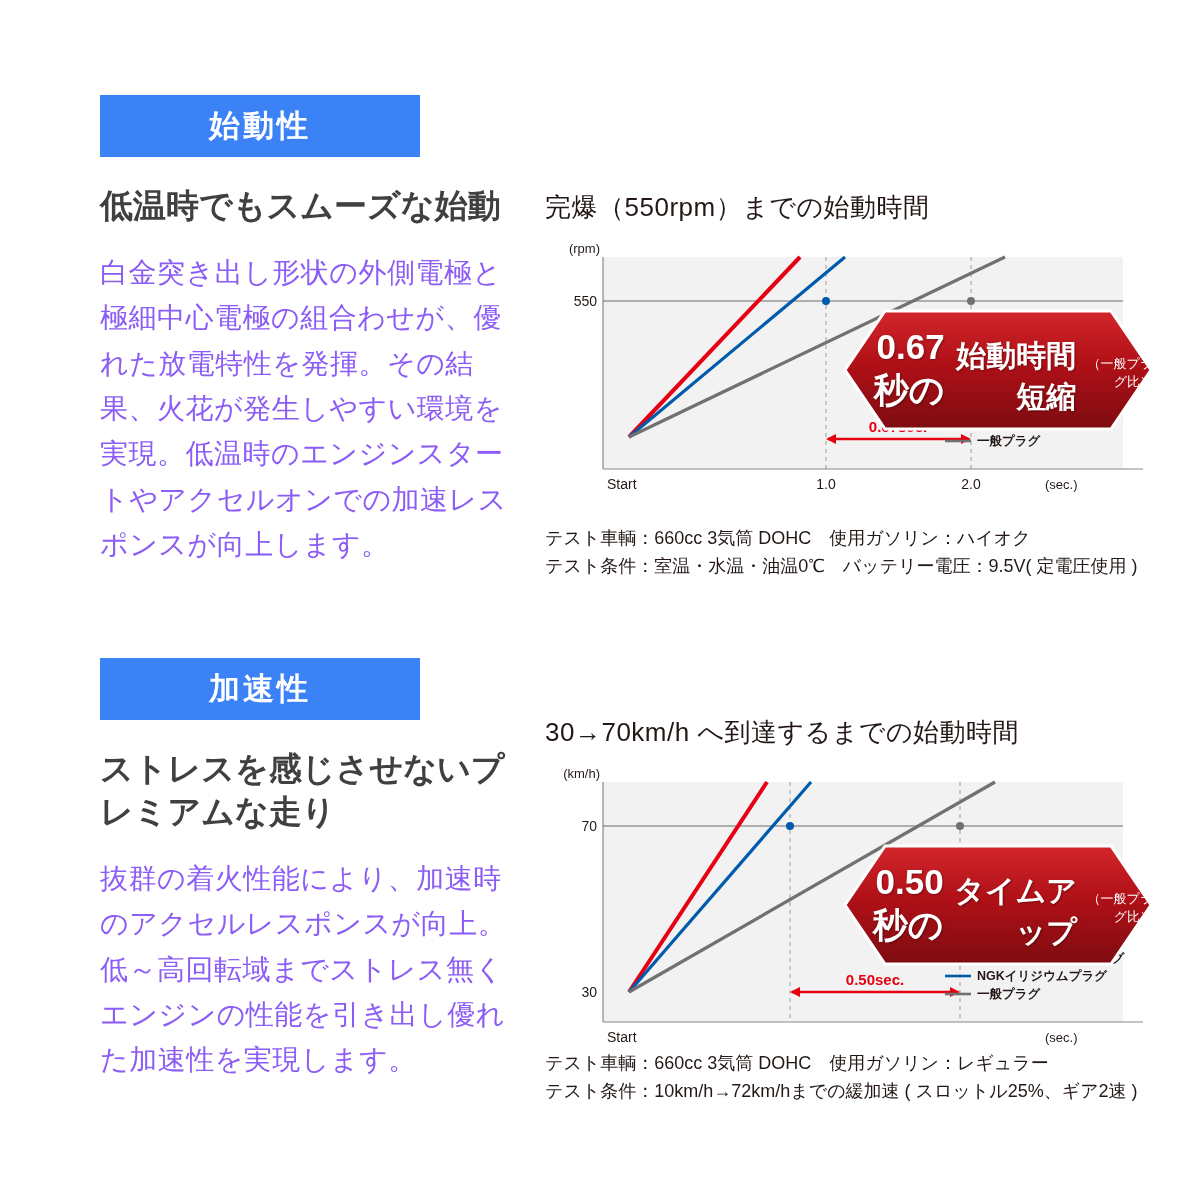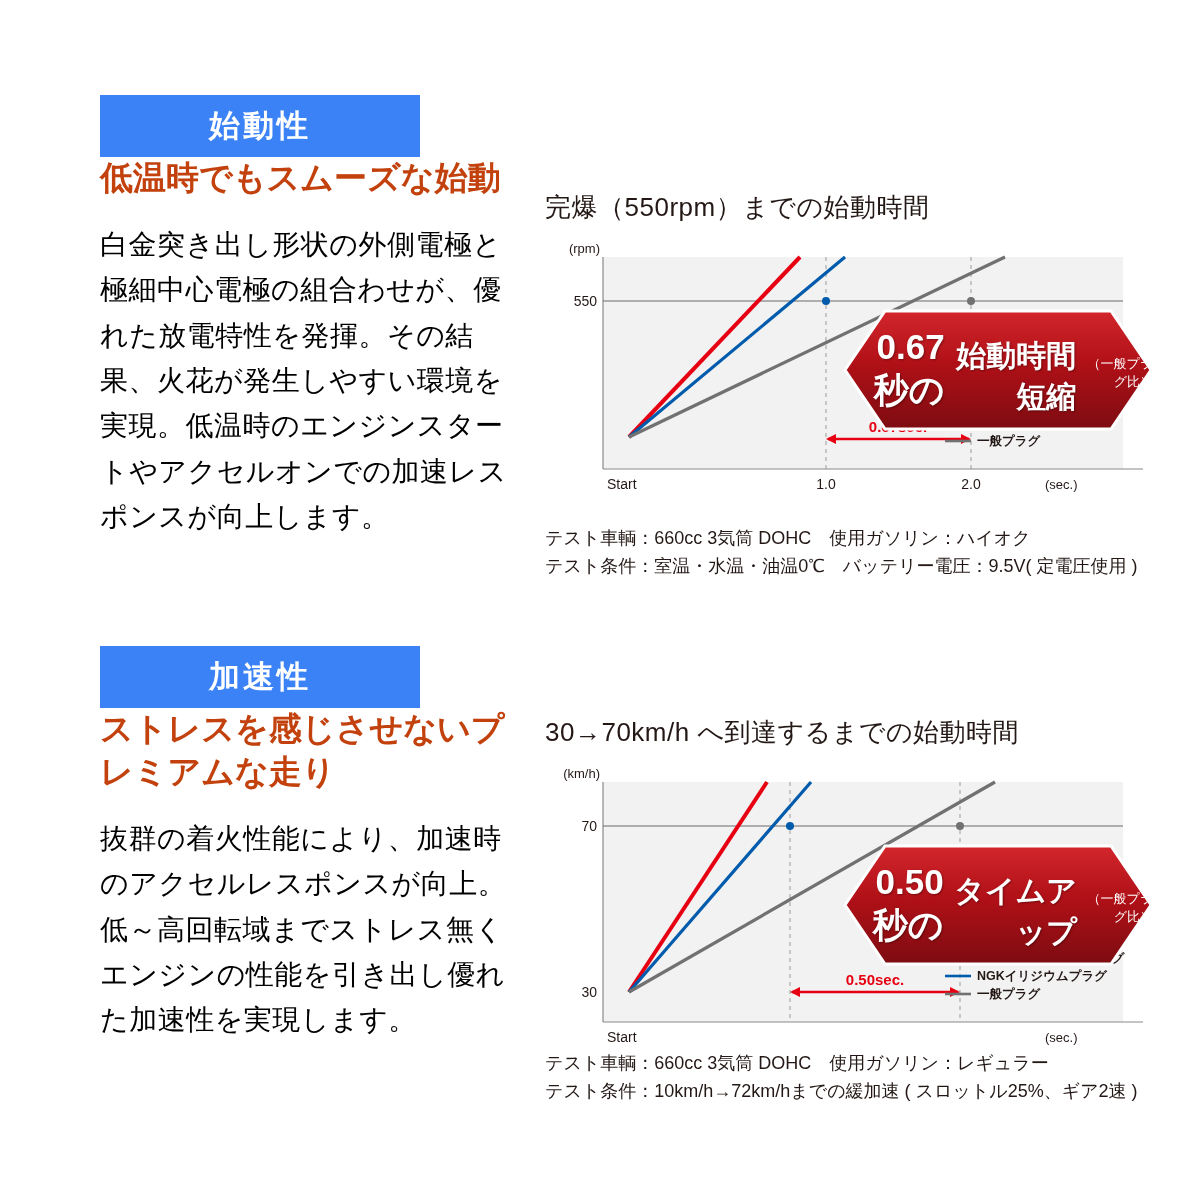--- a/index.html
+++ b/index.html
@@ -35,32 +35,33 @@
     width: 320px;
     height: 62px;
     display: flex;
     align-items: center;
     justify-content: center;
     font-size: 31px;
     font-weight: bold;
     letter-spacing: 3px;
   }
   .headline {
-    color: #c2410c;
+    color: #404040;
     font-size: 33px;
     font-weight: bold;
     line-height: 1.30;
     letter-spacing: 0px;
+    margin-top: 28px;
   }
   .bodytext {
     font-size: 28px;
     line-height: 1.62;
     letter-spacing: 0.5px;
     margin-top: 22px;
-    color: #000000;
+    color: #8b5cf6;
   }
 
   
   .right-col {
     position: absolute;
     left: 545px;
     width: 620px;
   }
   .chart-title {
     font-size: 26px;
@@ -197,21 +198,21 @@
 
     <div class="notes">
       <div>テスト車輌：660cc 3気筒 DOHC　使用ガソリン：ハイオク</div>
       <div>テスト条件：室温・水温・油温0℃　バッテリー電圧：9.5V( 定電圧使用 )</div>
     </div>
   </div>
 </div>
 
 <div class="section" id="section-accel">
 
-  <div class="left-col" style="top:26px;">
+  <div class="left-col" style="top:38px;">
     <div class="badge">加速性</div>
     <div class="headline">ストレスを感じさせないプレミアムな走り</div>
     <div class="bodytext">抜群の着火性能により、加速時のアクセルレスポンスが向上。低～高回転域までストレス無くエンジンの性能を引き出し優れた加速性を実現します。</div>
   </div>
 
   <div class="right-col" style="top:95px;">
     <div class="chart-title">30→70km/h へ到達するまでの始動時間</div>
 
     <div class="chart-box">
       <svg class="chart-svg" width="615" height="290" viewBox="0 0 615 290">

